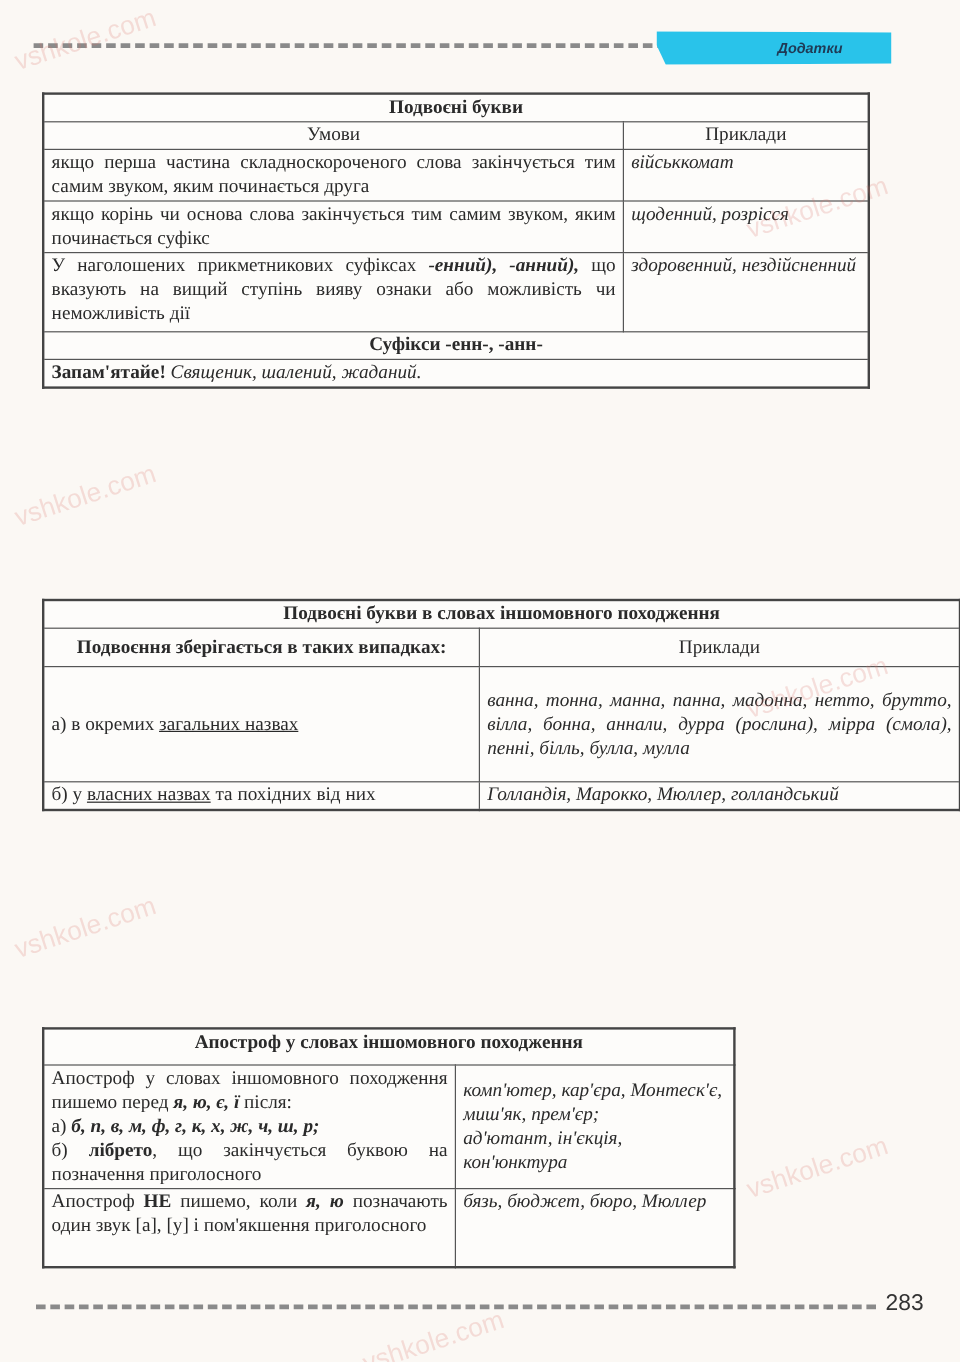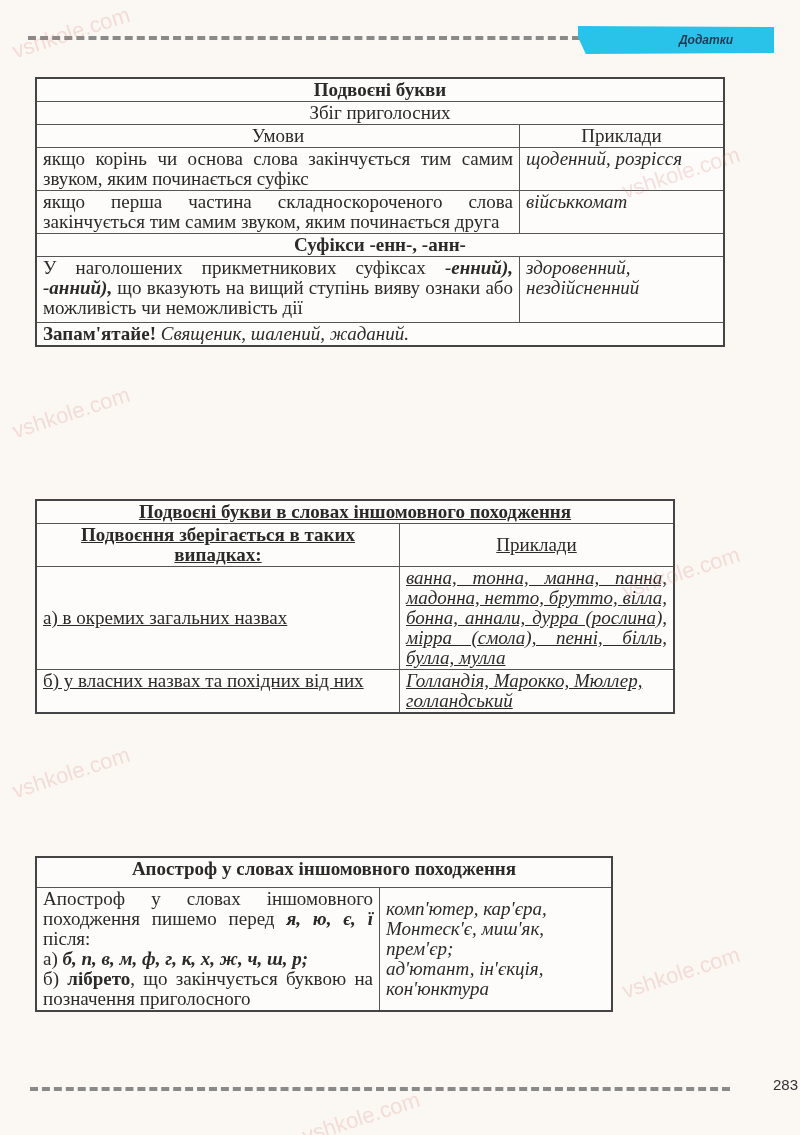--- a/index.html
+++ b/index.html
@@ -7,92 +7,89 @@
     width: 800px; height: 1135px; position: relative; overflow: hidden;
     background: #fbf8f4;
     font-family: "Liberation Serif", "DejaVu Serif", serif;
     color: #2a2a2a;
   }
   .top-rule {
     position: absolute; left: 28px; top: 36px; width: 552px; height: 0;
     border-top: 4px dashed #8a8a8a;
   }
   .section-tab {
-    position: absolute; left: 578px; top: 26px; width: 196px; height: 28px;
+    position: absolute; left: 547px; top: 26px; width: 196px; height: 28px;
     background: #29c3ea;
     clip-path: polygon(0 0, 100% 4%, 100% 96%, 4% 100%, 0 40%);
     display: flex; align-items: center; justify-content: center;
   }
   .section-tab span {
     font-family: "Liberation Sans", sans-serif; font-style: italic; font-weight: bold;
     font-size: 12px; color: #1f3a55; margin-left: 60px;
   }
   .bottom-rule {
     position: absolute; left: 30px; top: 1087px; width: 700px; height: 0;
     border-top: 4px dashed #8a8a8a;
   }
   .page-number {
-    position: absolute; left: 773px; top: 1076px; font-size: 15px; color: #333;
+    position: absolute; left: 738px; top: 1076px; font-size: 19px; color: #333;
     font-family: "Liberation Sans", sans-serif;
   }
   table {
     position: absolute; border-collapse: collapse; background: #fdfcfa;
     border: 2px solid #444;
-    font-size: 19px; line-height: 20px;
+    font-size: 16px; line-height: 20px;
   }
   td, th { border: 1.5px solid #555; padding: 1px 6px; vertical-align: top; }
   th { font-weight: normal; text-align: center; }
   .bold { font-weight: bold; }
   .it { font-style: italic; }
   .just { text-align: justify; }
   .u { text-decoration: underline; }
   .mid { vertical-align: middle; margin-top: 20px; }
 
   #t1 { left: 35px; top: 77px; width: 690px; }
-  #t2 { left: 35px; top: 499px; width: 640px; text-decoration: underline; }
+  #t2 { left: 35px; top: 499px; width: 766px; }
   #t3 { left: 35px; top: 856px; width: 578px; }
   .wm {
     position: absolute; color: rgba(220,120,110,0.22); font-family: "Liberation Sans", sans-serif;
     font-size: 22px; transform: rotate(-18deg); pointer-events: none; white-space: nowrap;
   }
 </style>
 </head>
 <body>
 
 <div class="top-rule"></div>
 <div class="section-tab">
   <span>Додатки</span>
 </div>
 
 <table id="t1">
   <tbody>
       <tr>
     <th colspan="2" class="bold">Подвоєні букви</th>
   </tr>
   <tr>
-    <th colspan="2">Збіг приголосних</th>
-  </tr>
-  <tr>
     <th style="width:470px">Умови</th>
     <th>Приклади</th>
-  </tr>
-  <tr>
-    <td class="just">якщо корінь чи основа слова закінчується тим самим звуком, яким починається суфікс</td>
-    <td class="it">щоденний, розрісся</td>
   </tr>
   <tr>
     <td class="just">якщо перша частина складноскороченого слова закінчується тим самим звуком, яким починається друга</td>
     <td class="it">військкомат</td>
   </tr>
   <tr>
-    <th colspan="2" class="bold">Суфікси -енн-, -анн-</th>
+    <td class="just">якщо корінь чи основа слова закінчується тим самим звуком, яким починається суфікс</td>
+    <td class="it">щоденний, розрісся</td>
   </tr>
   <tr style="height:66px">
     <td class="just"><span>У наголошених прикметникових суфіксах </span><span class="it bold">-енний),</span><span> </span><span class="it bold">-анний),</span><span> що вказують на вищий ступінь вияву ознаки або можливість чи неможливість дії</span></td>
     <td class="it">здоровенний, нездійсненний</td>
+  </tr>
+  <tr>
+    <th colspan="2" class="bold">Суфікси -енн-, -анн-</th>
   </tr>
   <tr>
     <td colspan="2"><span class="bold">Запам'ятайе!</span> <span class="it">Священик, шалений, жаданий.</span></td>
   </tr>
 </tbody>
   </table>
 
 <table id="t2">
   <tbody>
       <tr>
@@ -122,20 +119,24 @@
     <td style="width:330px" class="just">
       <span>Апостроф у словах іншомовного походження пишемо перед </span><span class="bold it">я, ю, є, ї</span><span> після:</span><br>
       <span>а) </span><span class="bold it">б, п, в, м, ф, г, к, х, ж, ч, ш, р;</span><br>
       <span>б) </span><span class="bold">лібрето</span><span>, що закінчується буквою на позначення приголосного</span>
     </td>
     <td class="it mid">
       <span>комп'ютер, кар'єра, Монтеск'є, миш'як, прем'єр;</span><br>
       <span>ад'ютант, ін'єкція, кон'юнктура</span>
     </td>
   </tr>
+  <tr style="height:66px">
+    <td class="just"><span>Апостроф </span><span class="bold">НЕ</span><span> пишемо, коли </span><span class="bold it">я, ю</span><span> позначають один звук [а], [у] і пом'якшення приголосного</span></td>
+    <td class="it">бязь, бюджет, бюро, Мюллер</td>
+  </tr>
 </tbody>
   </table>
 
 <div class="bottom-rule"></div>
 <div class="page-number">283</div>
 
 <div class="wm" style="left:10px;top:20px">vshkole.com</div>
 <div class="wm" style="left:620px;top:160px">vshkole.com</div>
 <div class="wm" style="left:10px;top:400px">vshkole.com</div>
 <div class="wm" style="left:620px;top:560px">vshkole.com</div>

